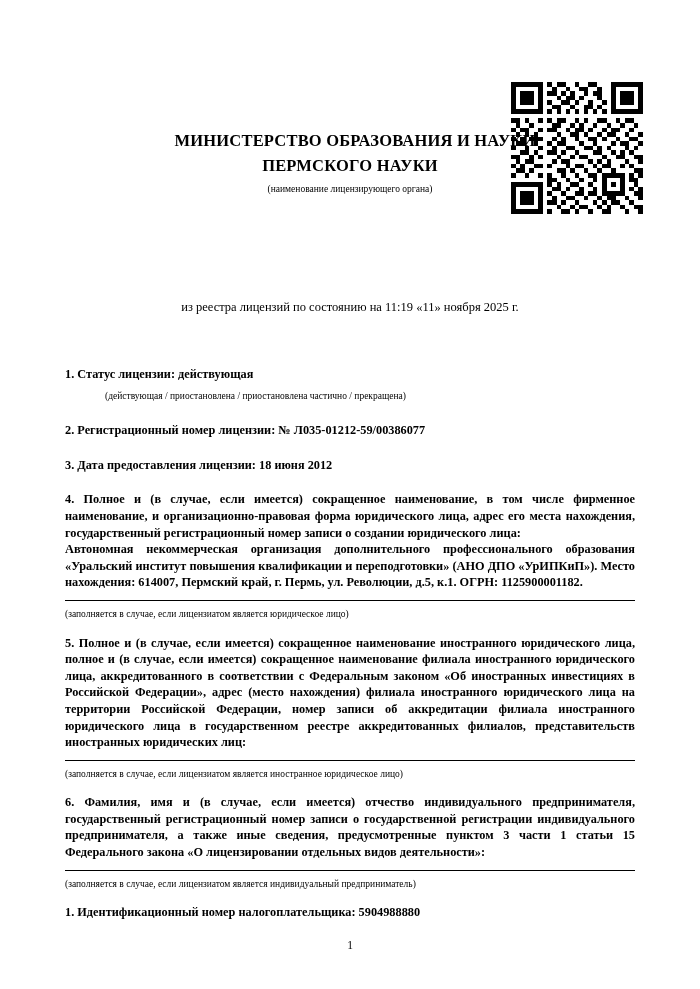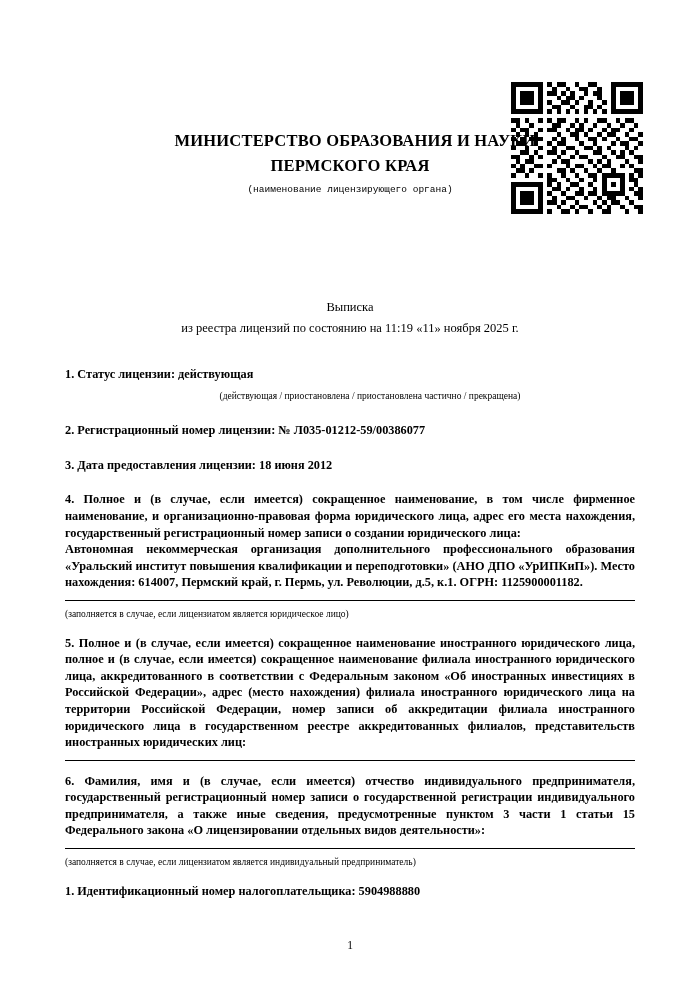--- a/index.html
+++ b/index.html
@@ -43,21 +43,20 @@
     font-size: 16.5px;
     font-weight: bold;
     letter-spacing: 0.2px;
     line-height: 25px;
   }
   .header .line1 { padding-left: 10px; }
   .header .caption {
     margin-top: 6px;
     font-size: 9.5px;
     font-weight: normal;
-    font-family: Liberation Mono, monospace;
   }
 
   .title-block {
     position: absolute;
     top: 297px;
     left: 0;
     width: 700px;
     text-align: center;
     font-size: 12.5px;
     line-height: 21px;
@@ -78,21 +77,21 @@
   .item p { margin: 0; font-weight: bold; }
   .gap-18 { height: 18px; }
   .gap-12 { height: 12px; }
 
   .sub-caption {
     font-size: 9.5px;
     text-align: left;
     margin-top: 5px;
   }
   .sub-caption.indent {
-    text-align: center;
+    text-align: left;
     padding-left: 40px;
   }
   .rule {
     border: 0;
     border-top: 1px solid #000;
     margin: 9px 0 0 0;
     height: 0;
   }
   .page-number {
     position: absolute;
@@ -343,26 +342,25 @@
           <rect x="17" y="28" width="1" height="1"></rect>
           <rect x="20" y="28" width="2" height="1"></rect>
           <rect x="25" y="28" width="1" height="1"></rect>
           <rect x="28" y="28" width="1" height="1"></rect>
       </g>
     </svg>
   </div>
 
   <div class="header">
     <div class="line1">МИНИСТЕРСТВО ОБРАЗОВАНИЯ И НАУКИ</div>
-    <div class="line2">ПЕРМСКОГО КРАЯ</div>
+    <div class="line2">ПЕРМСКОГО НАУКИ</div>
     <div class="caption">(наименование лицензирующего органа)</div>
   </div>
 
   <div class="title-block">
-    <div>Выписка</div>
     <div>из реестра лицензий по состоянию на 11:19 «11» ноября 2025 г.</div>
   </div>
 
   <div class="content">
 
     <div class="item">
       <p>1. Статус лицензии: действующая</p>
       <div class="sub-caption indent">(действующая / приостановлена / приостановлена частично / прекращена)</div>
     </div>
 
@@ -385,20 +383,21 @@
       <p>Автономная некоммерческая организация дополнительного профессионального образования «Уральский институт повышения квалификации и переподготовки» (АНО ДПО «УрИПКиП»). Место нахождения: 614007, Пермский край, г. Пермь, ул. Революции, д.5, к.1. ОГРН: 1125900001182.</p>
       <hr class="rule">
       <div class="sub-caption">(заполняется в случае, если лицензиатом является юридическое лицо)</div>
     </div>
 
     <div class="gap-12"></div>
 
     <div class="item">
       <p>5. Полное и (в случае, если имеется) сокращенное наименование иностранного юридического лица, полное и (в случае, если имеется) сокращенное наименование филиала иностранного юридического лица, аккредитованного в соответствии с Федеральным законом «Об иностранных инвестициях в Российской Федерации», адрес (место нахождения) филиала иностранного юридического лица на территории Российской Федерации, номер записи об аккредитации филиала иностранного юридического лица в государственном реестре аккредитованных филиалов, представительств иностранных юридических лиц:</p>
       <hr class="rule">
+      <div class="sub-caption">(заполняется в случае, если лицензиатом является иностранное юридическое лицо)</div>
     </div>
 
     <div class="gap-12"></div>
 
     <div class="item">
       <p>6. Фамилия, имя и (в случае, если имеется) отчество индивидуального предпринимателя, государственный регистрационный номер записи о государственной регистрации индивидуального предпринимателя, а также иные сведения, предусмотренные пунктом 3 части 1 статьи 15 Федерального закона «О лицензировании отдельных видов деятельности»:</p>
       <hr class="rule">
       <div class="sub-caption">(заполняется в случае, если лицензиатом является индивидуальный предприниматель)</div>
     </div>
 

